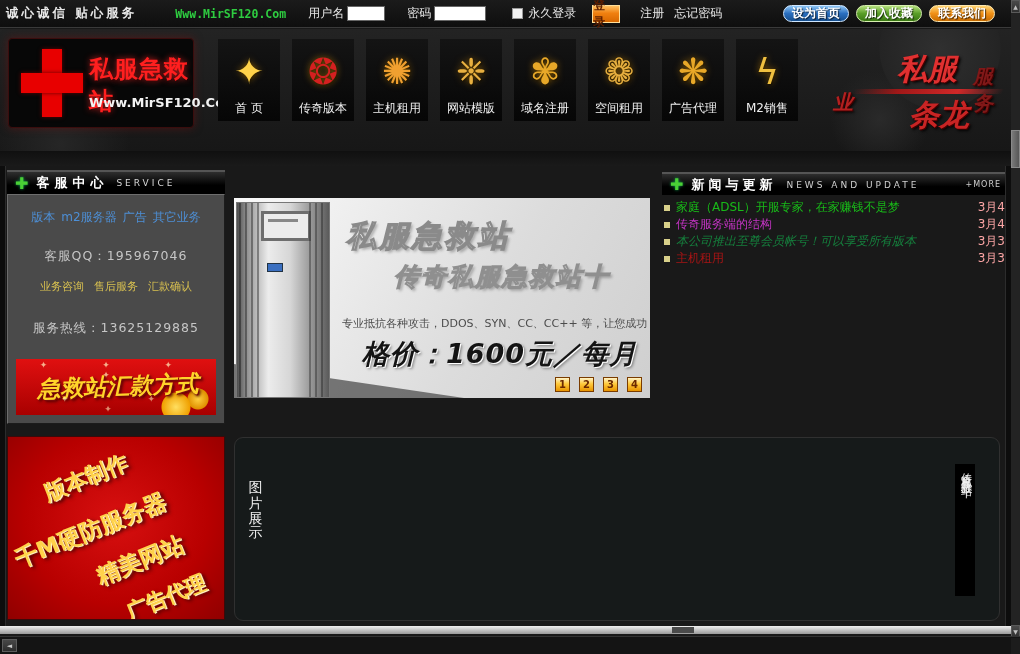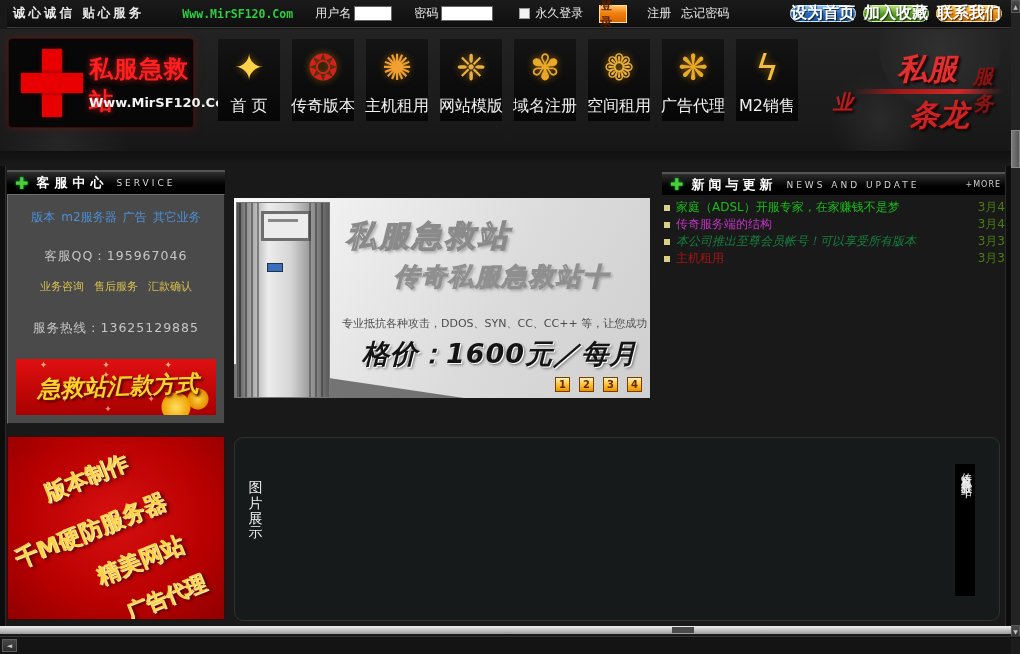--- a/index.html
+++ b/index.html
@@ -1,35 +1,35 @@
 <!DOCTYPE html>
 <html><head>
 <meta charset="utf-8">
 <style>
   html,body{margin:0;padding:0;background:#000;}
   *{box-sizing:border-box;font-family:"DejaVu Sans","Liberation Sans",sans-serif;}
   #page{position:relative;width:1020px;height:654px;background:#191919;overflow:hidden;}
 
   
   .topbar{position:absolute;left:0;top:0;width:1011px;height:28px;background:linear-gradient(#1b1b1b,#0e0e0e);
-          border-bottom:1px solid #3a3a3a;display:flex;align-items:center;padding-left:6px;color:#e8e8e8;font-size:12px;margin-left:7px;}
+          border-bottom:1px solid #3a3a3a;display:flex;align-items:center;padding-left:6px;color:#e8e8e8;font-size:12px;}
   .slogan{font-weight:bold;letter-spacing:3px;font-size:12.5px;}
   .siteurl{margin-left:38px;color:#2ecc40;font-family:"DejaVu Sans Mono",monospace;font-size:11.5px;font-weight:bold;}
   .fldlab{margin-left:22px;}
   .tb-input{width:38px;height:15px;background:#fff;border:1px solid #666;margin-left:3px;padding:0 2px;font-size:11px;}
   .tb-input.pw{width:52px;}
   .chk{width:11px;height:11px;background:#f2f2f2;border:1px solid #9a9a9a;margin-left:26px;display:inline-block;}
   .remember{margin-left:5px;}
   .login-btn{margin-left:16px;width:28px;height:18px;background:linear-gradient(#ffc060,#f08010 45%,#d86800);
              border:1px solid #ffdf9a;color:#5a1d00;font-weight:bold;font-size:12px;letter-spacing:4px;
              display:flex;align-items:center;justify-content:center;cursor:pointer;}
   .reg{margin-left:20px;} .forgot{margin-left:10px;}
   .tb-right{margin-left:auto;margin-right:16px;display:flex;gap:7px;}
   .pill{width:66px;height:17px;border-radius:9px;display:flex;align-items:center;justify-content:center;
-        color:#fff;font-size:16px;font-weight:bold;text-shadow:1px 1px 1px rgba(0,0,0,.7);cursor:pointer;border:1px solid #cfe6ff;}
+        color:#fff;font-size:12px;font-weight:bold;text-shadow:1px 1px 1px rgba(0,0,0,.7);cursor:pointer;border:1px solid #cfe6ff;}
   .pill.blue{background:linear-gradient(#8cc4f4,#2a6fc0 50%,#17508f);}
   .pill.green{background:linear-gradient(#b4e07c,#5a9e28 50%,#3a7a14);border-color:#d8f0b0;}
   .pill.orange{background:linear-gradient(#ffd470,#f09018 50%,#c86c00);border-color:#ffe8b0;}
 
   
   .header{position:absolute;left:0;top:29px;width:1011px;height:122px;
           background:radial-gradient(circle at 940px 20px,#303030 0,#242424 60px,transparent 61px),
                      radial-gradient(circle at 880px 90px,#2a2a2a 0,transparent 50px),
                      radial-gradient(circle at 60px 115px,#262626 0,transparent 70px),
                      linear-gradient(#232323,#171717);}
@@ -38,21 +38,21 @@
   .logo-cross{position:absolute;left:12px;top:10px;width:62px;height:68px;}
   .logo-cross:before{content:"";position:absolute;left:21px;top:0;width:20px;height:68px;background:#e80000;box-shadow:0 0 4px #600;}
   .logo-cross:after{content:"";position:absolute;left:0;top:24px;width:62px;height:20px;background:#e80000;box-shadow:0 0 4px #600;}
   .logo-title{position:absolute;left:80px;top:14px;font-size:24px;font-weight:bold;color:#ff1f1f;letter-spacing:1px;
               text-shadow:0 0 6px rgba(255,40,40,.8),1px 1px 2px #000;}
   .logo-url{position:absolute;left:80px;top:56px;font-size:13px;font-weight:bold;color:#f2f2f2;}
   .nav{position:absolute;left:218px;top:10px;display:flex;gap:12px;}
   .nav-tile{width:62px;height:82px;background:linear-gradient(#141414,#060606);display:flex;flex-direction:column;
             align-items:center;justify-content:flex-end;padding-bottom:4px;cursor:pointer;}
   .nav-icon{font-size:36px;line-height:50px;text-shadow:0 0 7px rgba(255,170,0,.55),1px 1px 2px #000;}
-  .nav-label{color:#f0f0f0;font-size:16px;margin-top:3px;white-space:nowrap;}
+  .nav-label{color:#f0f0f0;font-size:12px;margin-top:3px;white-space:nowrap;}
   .promo{position:absolute;left:805px;top:8px;width:200px;height:110px;}
   .promo span{position:absolute;font-style:italic;font-weight:bold;text-shadow:1px 1px 0 #400,2px 2px 3px #000;}
   .promo .p1{left:28px;top:52px;font-size:20px;color:#b32020;}
   .promo .p2{left:92px;top:12px;font-size:30px;color:#e03030;}
   .promo .p3{left:104px;top:58px;font-size:30px;color:#c82424;}
   .promo .p4{left:168px;top:26px;font-size:20px;color:#801818;}
   .promo .swoosh{position:absolute;left:48px;top:52px;width:150px;height:5px;
                  background:linear-gradient(90deg,transparent,#a01818 30%,#d02828 70%,transparent);transform:skewX(-30deg);}
   .hdr-sep{position:absolute;left:0;top:151px;width:1011px;height:15px;background:linear-gradient(#101010,#1a1a1a);}
 
@@ -118,21 +118,21 @@
   
   .news-header{position:absolute;left:662px;top:172px;width:343px;height:23px;background:linear-gradient(#2e2e2e,#000 60%);
                border-top:2px solid #555;display:flex;align-items:center;color:#fff;}
   .news-title{font-size:13px;font-weight:bold;letter-spacing:4px;}
   .news-sub{font-size:9px;color:#d0d0d0;letter-spacing:3px;margin-left:10px;}
   .news-more{margin-left:auto;margin-right:4px;font-size:8px;color:#cccccc;font-weight:normal;letter-spacing:1px;cursor:pointer;}
   .news-list{position:absolute;left:662px;top:199px;width:343px;}
   .news-row{display:flex;align-items:center;height:17px;font-size:12px;cursor:pointer;}
   .news-bullet{width:6px;height:6px;background:#d8d08a;margin:0 6px 0 2px;flex:none;}
   .news-text{white-space:nowrap;overflow:hidden;flex:1;}
-  .news-date{color:#4d7c0f;margin-left:4px;flex:none;}
+  .news-date{color:#fca5a5;margin-left:4px;flex:none;}
 
   
   .gallery{position:absolute;left:234px;top:437px;width:766px;height:184px;background:#161a1a;
            border:1px solid #303030;border-radius:9px;}
   .v-label{position:absolute;left:12px;top:32px;writing-mode:vertical-lr;text-orientation:upright;
            font-size:14px;color:#f0f0f0;letter-spacing:15px;}
   .marquee-strip{position:absolute;right:24px;top:26px;width:20px;height:132px;background:#000;
                  display:flex;justify-content:center;}
   .marquee-text{writing-mode:vertical-lr;text-orientation:upright;font-size:11px;color:#f2f2f2;letter-spacing:2px;}
 

